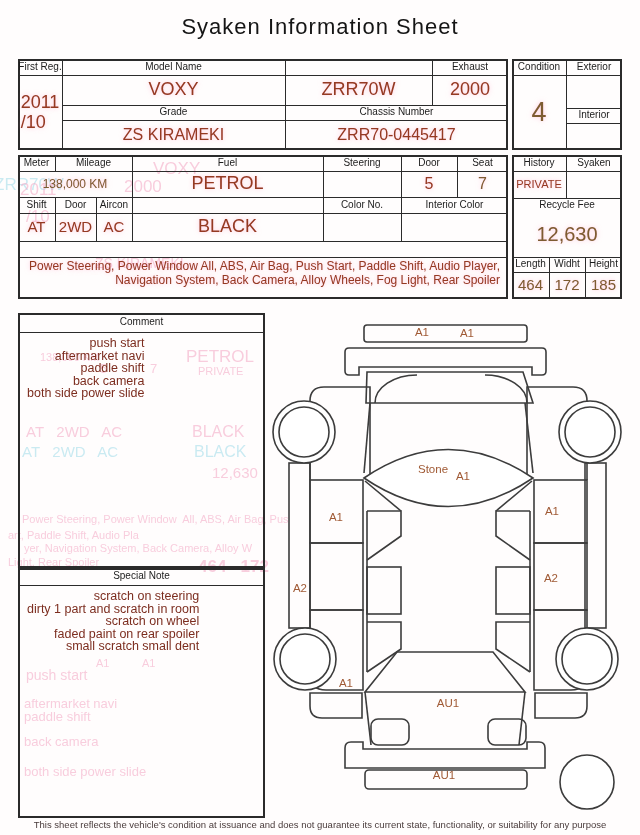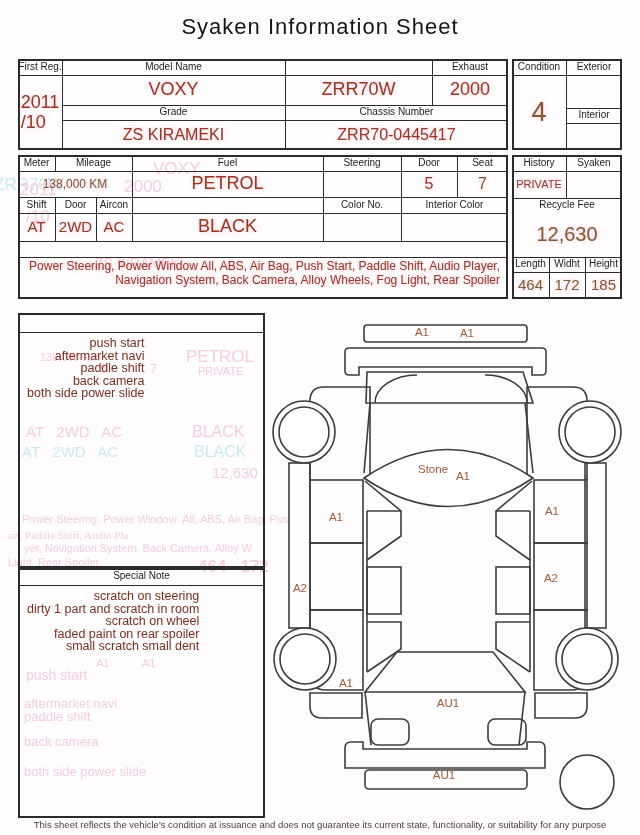--- a/index.html
+++ b/index.html
@@ -47,21 +47,21 @@
       <span class="ghost pink" style="left: 40px; top: 352px; font-size: 11px;">138,000 KM</span>
       <span class="ghost pink" style="left: 100px; top: 362px; font-size: 13px;">5</span>
       <span class="ghost pink" style="left: 150px; top: 362px; font-size: 13px;">7</span>
       <span class="ghost pink" style="left: 198px; top: 366px; font-size: 11px;">PRIVATE</span>
       <span class="ghost pink" style="left: 26px; top: 424px; font-size: 15px;">AT   2WD   AC</span>
       <span class="ghost pink" style="left: 192px; top: 424px; font-size: 16px;">BLACK</span>
       <span class="ghost cyan" style="left: 22px; top: 444px; font-size: 15px;">AT   2WD   AC</span>
       <span class="ghost cyan" style="left: 194px; top: 444px; font-size: 16px;">BLACK</span>
       <span class="ghost pink" style="left: 212px; top: 465px; font-size: 15px;">12,630</span>
       <span class="ghost pink" style="left: 22px; top: 514px; font-size: 11px;">Power Steering, Power Window  All, ABS, Air Bag, Pus</span>
-      <span class="ghost pink" style="left: 8px; top: 530px; font-size: 11px; font-family: Liberation Serif, serif;">art, Paddle Shift, Audio Pla</span>
+      <span class="ghost pink" style="left: 8px; top: 530px; font-size: 11px;">art, Paddle Shift, Audio Pla</span>
       <span class="ghost pink" style="left: 24px; top: 543px; font-size: 11px;">yer, Navigation System, Back Camera, Alloy W</span>
       <span class="ghost pink" style="left: 8px; top: 557px; font-size: 11px;">Light, Rear Spoiler</span>
       <span class="ghost pink" style="left: 198px; top: 558px; font-size: 17px; font-weight: bold;">464   172</span>
       <span class="ghost pink" style="left: 96px; top: 658px; font-size: 11px;">A1</span>
       <span class="ghost pink" style="left: 142px; top: 658px; font-size: 11px;">A1</span>
       <span class="ghost pink" style="left: 26px; top: 668px; font-size: 14px;">push start</span>
       <span class="ghost pink" style="left: 24px; top: 697px; font-size: 13px;">aftermarket navi</span>
       <span class="ghost pink" style="left: 24px; top: 710px; font-size: 13px;">paddle shift</span>
       <span class="ghost pink" style="left: 24px; top: 735px; font-size: 13px;">back camera</span>
       <span class="ghost pink" style="left: 24px; top: 765px; font-size: 13px;">both side power slide</span>
@@ -154,20 +154,21 @@
   <div class="cell val brown" style="left:512px;top:213px;width:110px;height:44px;font-size:20px">12,630</div>
   <div class="cell hdr" style="left:512px;top:257px;width:37px;height:15px">Length</div>
   <div class="cell hdr" style="left:549px;top:257px;width:36px;height:15px">Widht</div>
   <div class="cell hdr" style="left:585px;top:257px;width:37px;height:15px">Height</div>
   <div class="cell val brown" style="left:512px;top:272px;width:37px;height:27px;font-size:15px">464</div>
   <div class="cell val brown" style="left:549px;top:272px;width:36px;height:27px;font-size:15px">172</div>
   <div class="cell val brown" style="left:585px;top:272px;width:37px;height:27px;font-size:15px">185</div>
 
   <div class="box" style="left:18px;top:313px;width:247px;height:255px"></div>
   <div class="hl" style="left:18px;top:332px;width:247px"></div>
+  <div class="cell hdr" style="left:18px;top:313px;width:247px;height:19px">Comment</div>
   <div class="cell dark left topalign" style="left:27px;top:337px;width:228px;height:80px;font-size:12.5px;line-height:12.5px">push start
 aftermarket navi
 paddle shift
 back camera
 both side power slide</div>
 
   <div class="box" style="left:18px;top:568px;width:247px;height:250px"></div>
   <div class="hl" style="left:18px;top:585px;width:247px"></div>
   <div class="cell hdr" style="left:18px;top:568px;width:247px;height:17px">Special Note</div>
   <div class="cell dark left topalign" style="left:27px;top:590px;width:228px;height:80px;font-size:12.5px;line-height:12.5px">scratch on steering

